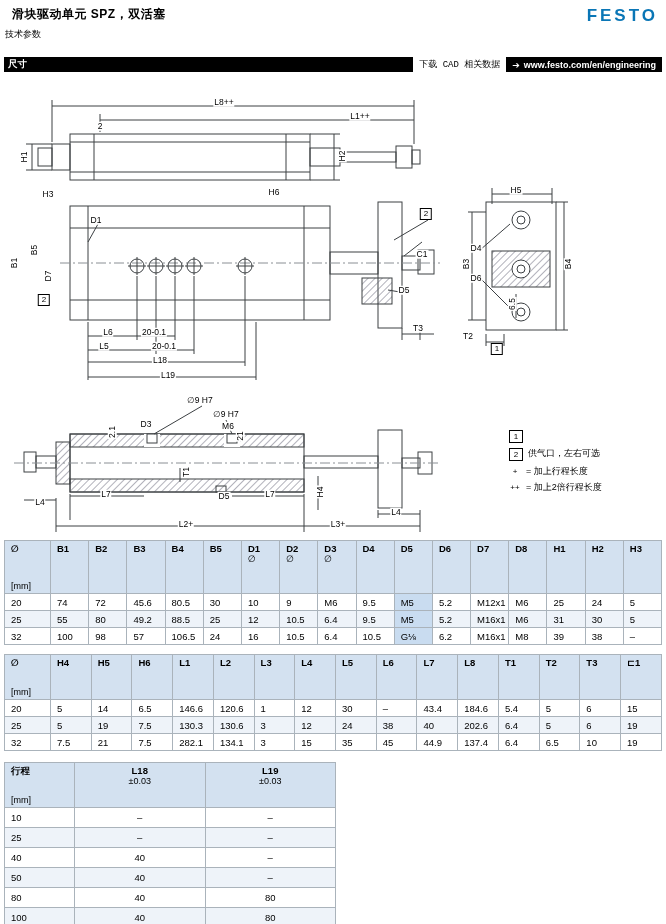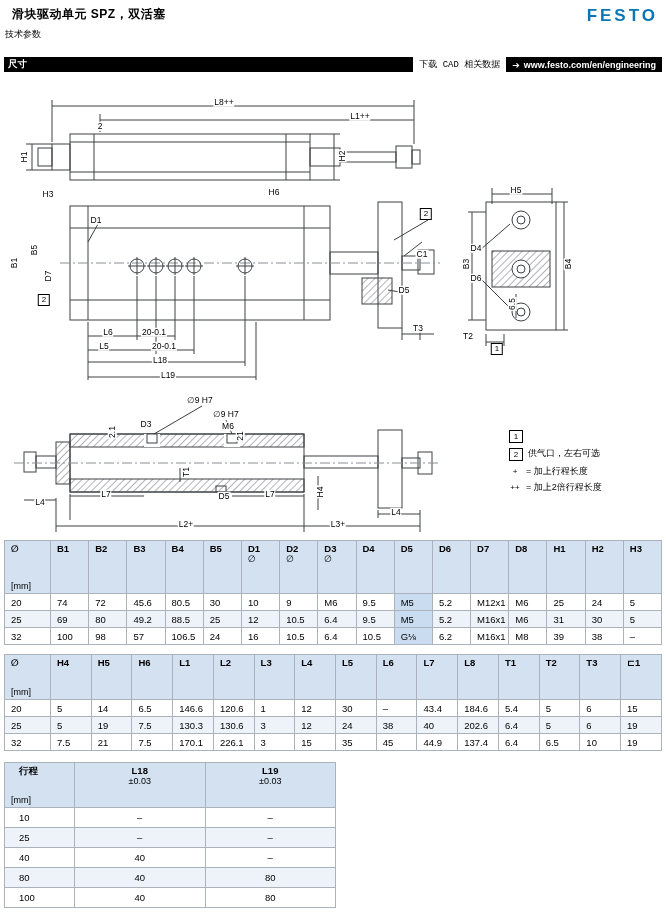--- a/index.html
+++ b/index.html
@@ -53,21 +53,21 @@
   #t1{left:4px;top:540px;width:658px;}
   #t1 thead th{height:48px;}
   #t1 col.c0{width:46px;}
   #t2{left:4px;top:654px;width:658px;}
   #t2 thead th{height:40px;}
   #t2 col.c0{width:46px;}
   #t3{left:4px;top:762px;width:332px;}
   #t3 thead th{height:40px;text-align:center;padding-left:0;}
   #t3 col.c0{width:70px;}
   #t3 td{height:17px;text-align:center;padding-left:0;}
-  #t3 th:first-child,#t3 td:first-child{text-align:left;padding-left:14px;}
+  #t3 th:first-child,#t3 td:first-child{text-align:left;padding-left:6px;}
 </style>
 </head>
 <body>
 
 <div class="page">
 
   <div class="hdr-title">滑块驱动单元 SPZ，双活塞</div>
   <div class="hdr-subtitle">技术参数</div>
   <div class="logo">FESTO</div>
 
@@ -387,21 +387,21 @@
           <td class="hl">M5</td>
           <td>5.2</td>
           <td>M12x1</td>
           <td>M6</td>
           <td>25</td>
           <td>24</td>
           <td>5</td>
         </tr>
         <tr>
           <td>25</td>
-          <td>69</td>
+          <td>55</td>
           <td>80</td>
           <td>49.2</td>
           <td>88.5</td>
           <td>25</td>
           <td>12</td>
           <td>10.5</td>
           <td>6.4</td>
           <td>9.5</td>
           <td class="hl">M5</td>
           <td>5.2</td>
@@ -539,22 +539,22 @@
           <td>6.4</td>
           <td>5</td>
           <td>6</td>
           <td>19</td>
         </tr>
         <tr>
           <td>32</td>
           <td>7.5</td>
           <td>21</td>
           <td>7.5</td>
-          <td>170.1</td>
-          <td>226.1</td>
+          <td>282.1</td>
+          <td>134.1</td>
           <td>3</td>
           <td>15</td>
           <td>35</td>
           <td>45</td>
           <td>44.9</td>
           <td>137.4</td>
           <td>6.4</td>
           <td>6.5</td>
           <td>10</td>
           <td>19</td>
@@ -593,20 +593,25 @@
           <td>25</td>
           <td>–</td>
           <td>–</td>
         </tr>
         <tr>
           <td>40</td>
           <td>40</td>
           <td>–</td>
         </tr>
         <tr>
+          <td>50</td>
+          <td>40</td>
+          <td>–</td>
+        </tr>
+        <tr>
           <td>80</td>
           <td>40</td>
           <td>80</td>
         </tr>
         <tr>
           <td>100</td>
           <td>40</td>
           <td>80</td>
         </tr>
       </tbody>

